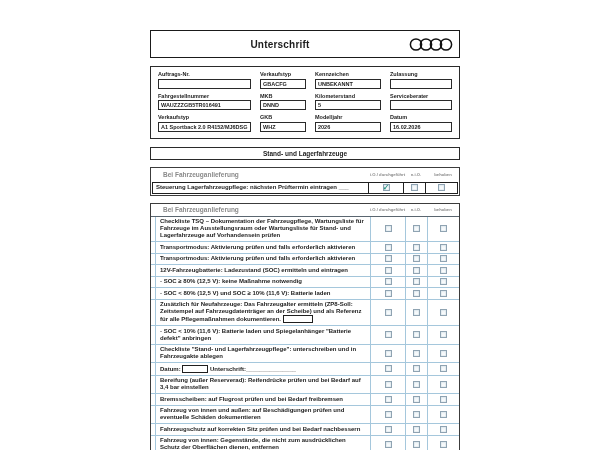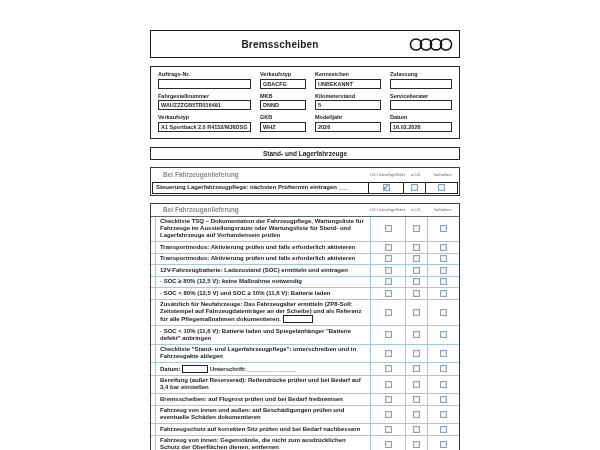--- a/index.html
+++ b/index.html
@@ -57,21 +57,21 @@
 
   .inline-box{display:inline-block;width:30px;height:8px;border:1px solid #1f1f1f;vertical-align:-2px;background:#fff;}
   .inline-box.small{width:26px;}
 </style>
 </head>
 <body>
 
 <div class="page">
 
   <div class="titlebox">
-    <div class="t">Bremsscheiben</div>
+    <div class="t">Unterschrift</div>
     <svg class="rings" viewBox="0 0 44 15">
       <circle cx="7" cy="7.5" r="5.6" fill="none" stroke="#111" stroke-width="1.5"></circle>
       <circle cx="17" cy="7.5" r="5.6" fill="none" stroke="#111" stroke-width="1.5"></circle>
       <circle cx="27" cy="7.5" r="5.6" fill="none" stroke="#111" stroke-width="1.5"></circle>
       <circle cx="37" cy="7.5" r="5.6" fill="none" stroke="#111" stroke-width="1.5"></circle>
     </svg>
   </div>
 
   <div class="fields">
       <div class="field">

